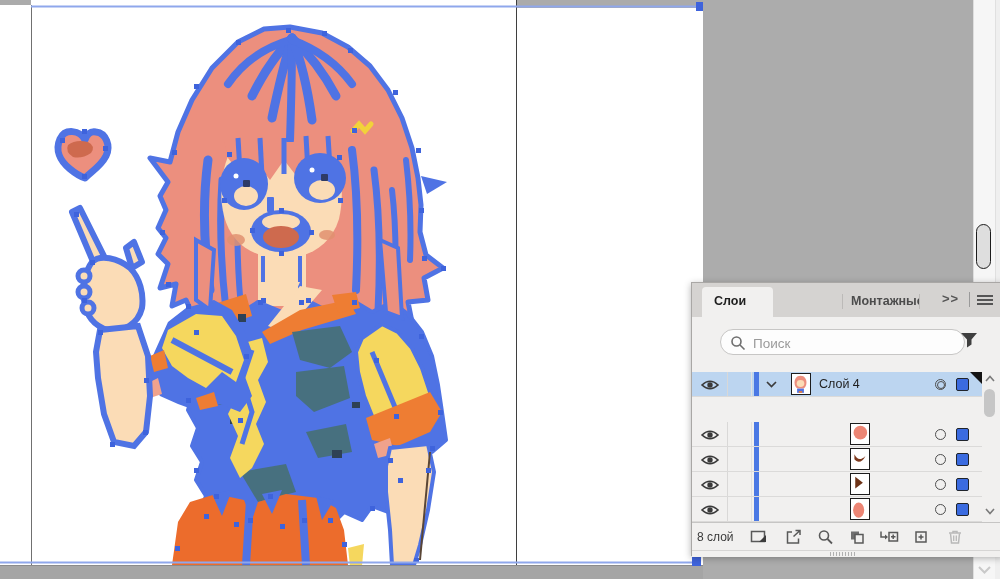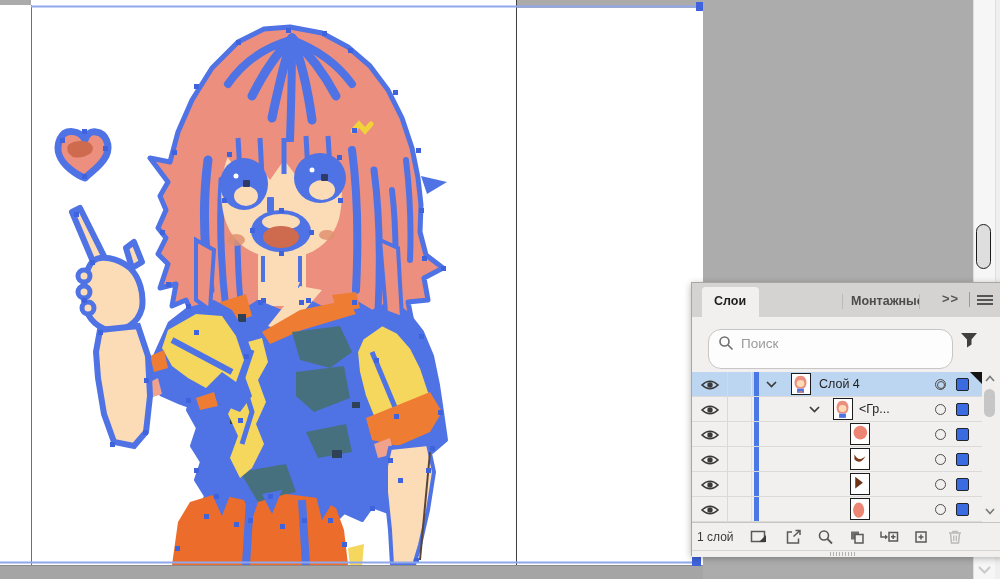--- a/index.html
+++ b/index.html
@@ -14,31 +14,31 @@
   .sliver{position:absolute;left:995px;top:0;width:5px;height:282px;background:#efefef;border-left:1px solid #e0e0e0;}
   .appscroll-b{position:absolute;left:973px;top:556px;width:21px;height:23px;background:#f6f6f6;border-left:1px solid #dedede;}
   .sliver-b{position:absolute;left:995px;top:556px;width:5px;height:23px;background:#efefef;}
   .appscroll-b svg{position:absolute;left:4px;top:10px;}
   
   .panel{position:absolute;left:691px;top:282px;width:312px;height:274px;background:#f1f0ef;
          border:1px solid #a9a7a5;box-shadow:0 2px 7px rgba(0,0,0,.3);box-sizing:border-box;}
   .tabbar{position:absolute;left:0;top:0;right:0;height:34px;background:#d5d3d1;}
   .tab{position:absolute;top:4px;bottom:0;overflow:hidden;white-space:nowrap;font-size:12.5px;color:#474747;}
   .tab span{display:block;padding:7px 0 0 9px;}
-  .tab.active{left:10px;width:57px;background:#f1f0ef;border-radius:4px 4px 0 0;color:#1e1e1e;font-weight:700;}
+  .tab.active{left:10px;width:71px;background:#f1f0ef;border-radius:4px 4px 0 0;color:#1e1e1e;font-weight:700;}
   .tab.active span{padding-left:12px;}
   .tab.t2{left:67px;width:83px;font-weight:700;color:#4c4c4c;}
   .tab.t3{left:150px;width:77px;font-weight:700;color:#4c4c4c;}
   .tsep{position:absolute;top:11px;width:1px;height:15px;background:#bcbab8;}
   .overflow{position:absolute;left:250px;top:8px;font-size:13px;font-weight:700;color:#555;letter-spacing:1px;cursor:pointer;}
   .vsep{position:absolute;left:277px;top:9px;width:1px;height:15px;background:#9a9a9a;}
   .burger{position:absolute;left:285px;top:12px;width:16px;height:12px;cursor:pointer;}
   .burger i{display:block;height:2px;background:#555;box-shadow:0 4px 0 #555,0 8px 0 #555;}
   .searchrow{position:absolute;left:0;top:34px;right:0;height:52px;}
-  .sfield{position:absolute;left:16px;top:12px;width:245px;height:40px;background:#fdfdfd;border:1px solid #c7c6c5;border-radius:13px;box-sizing:border-box;}
+  .sfield{position:absolute;left:28px;top:12px;width:245px;height:26px;background:#fdfdfd;border:1px solid #c7c6c5;border-radius:13px;box-sizing:border-box;}
   .sfield svg{position:absolute;left:9px;top:5px;}
   .sfield input{position:absolute;left:30px;top:1px;width:200px;height:22px;border:0;outline:0;background:transparent;font-size:13.5px;font-family:"Liberation Sans",sans-serif;color:#333;}
   .sfield input::placeholder{color:#9a9a9a;}
   .funnel{position:absolute;left:268px;top:15px;cursor:pointer;}
   .list{position:absolute;left:0;top:89px;width:312px;height:150px;background:#f1f0ef;}
   .lrow{position:absolute;left:0;width:290px;height:25px;background:#f1f0ef;border-bottom:1px solid #dbdad9;box-sizing:border-box;}
   .lrow.sel{background:#bcd5f0;}
   .cEye{position:absolute;left:0;top:0;bottom:0;width:35px;border-right:1px solid #d9d8d7;cursor:pointer;}
   .cEye svg{position:absolute;left:9px;top:7px;}
   .cSpace{position:absolute;left:35px;top:0;bottom:0;width:24px;border-right:1px solid #e2e1e0;}
@@ -343,43 +343,20 @@
               <rect x="6" y="17" width="8" height="5" fill="#4F73E4"></rect>
               <rect x="8" y="20" width="4" height="2" fill="#EE7D33"></rect>
             </svg>
         </span>
         <span class="lbl" style="left:127px">Слой 4</span>
         <span class="corner"></span>
         <span class="tgt dbl" style="left:243px"></span>
         <span class="sqind" style="left:264px"></span>
       </div>
 
-      <div class="lrow" style="top:25px">
-        <div class="cEye">
-          <svg width="18" height="12" viewBox="0 0 18 12">
-              <path d="M1,6 Q9,-1.5 17,6 Q9,13.5 1,6 Z" fill="none" stroke="#3a3a3a" stroke-width="1.6"></path>
-              <circle cx="9" cy="6" r="2.7" fill="#3a3a3a"></circle>
-            </svg>
-        </div>
-        <div class="cSpace"></div>
-          <div class="cBar"></div>
-        <svg class="chev" style="left:117px" width="11" height="7" viewBox="0 0 11 7">
-            <polyline points="1,1 5.5,5.5 10,1" fill="none" stroke="#3c3c3c" stroke-width="1.7"></polyline>
-          </svg>
-        <span class="thumb" style="left:141px">
-          <svg width="17" height="19" viewBox="0 0 20 22">
-              <path d="M10,2 C5,2 3,6 3,10 C3,14 5,16 7,17 L13,17 C15,16 17,14 17,10 C17,6 15,2 10,2 Z" fill="#EC8F7E"></path>
-              <ellipse cx="10" cy="11" rx="4.5" ry="4" fill="#FBDCB6"></ellipse>
-              <rect x="6" y="17" width="8" height="5" fill="#4F73E4"></rect>
-            </svg>
-        </span>
-        <span class="lbl" style="left:167px">&lt;Гр...</span>
-        <span class="tgt" style="left:243px"></span>
-        <span class="sqind" style="left:264px"></span>
-      </div>
 
       <div class="lrow" style="top:50px">
         <div class="cEye">
           <svg width="18" height="12" viewBox="0 0 18 12">
               <path d="M1,6 Q9,-1.5 17,6 Q9,13.5 1,6 Z" fill="none" stroke="#3a3a3a" stroke-width="1.6"></path>
               <circle cx="9" cy="6" r="2.7" fill="#3a3a3a"></circle>
             </svg>
         </div>
         <div class="cSpace"></div>
           <div class="cBar"></div>
@@ -451,21 +428,21 @@
             <polyline points="1,6 5,1.5 9,6" fill="none" stroke="#7a7a7a" stroke-width="1.6"></polyline>
           </svg>
         <div class="pthumb"></div>
         <svg style="top:136px" width="10" height="7" viewBox="0 0 10 7">
             <polyline points="1,1 5,5.5 9,1" fill="none" stroke="#7a7a7a" stroke-width="1.6"></polyline>
           </svg>
       </div>
     </div>
 
     <div class="footer">
-      <span class="count">1 слой</span>
+      <span class="count">8 слой</span>
       <span class="tbtn" style="left:57px">
         <svg width="20" height="18" viewBox="0 0 20 18">
             <rect x="2.5" y="3.5" width="13" height="10" fill="none" stroke="#595959" stroke-width="1.5"></rect>
             <path d="M10,14 L17,14 L17,7 Z" fill="#3c3c3c"></path>
           </svg>
       </span>
       <span class="tbtn" style="left:92px">
         <svg width="20" height="18" viewBox="0 0 20 18">
             <path d="M8,4 H3.5 V15 H14.5 V10.5" fill="none" stroke="#595959" stroke-width="1.5"></path>
             <path d="M9.5,8.5 L16,2.5 M11.5,2.5 H16 V7" fill="none" stroke="#595959" stroke-width="1.5"></path>

